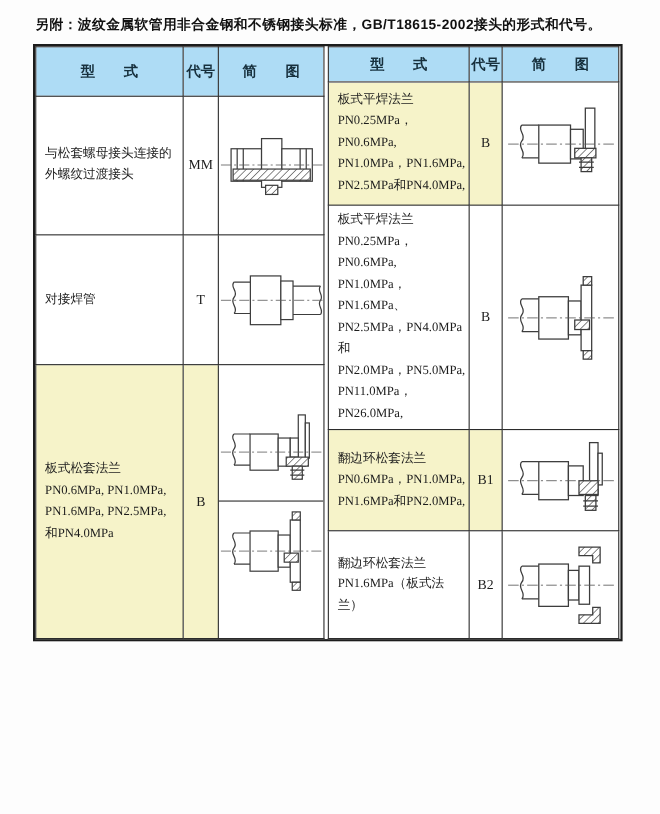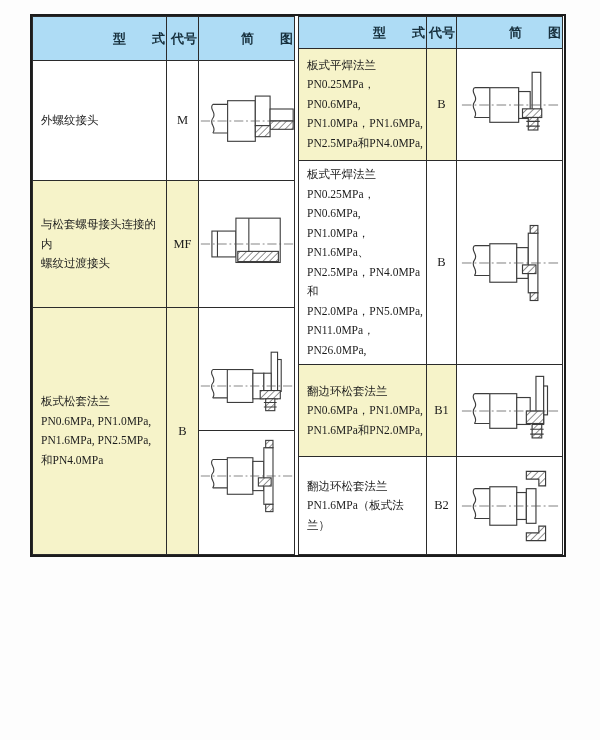--- a/index.html
+++ b/index.html
@@ -22,21 +22,21 @@
     display:flex;
     gap:3px;
   }
   table{border-collapse:collapse;table-layout:fixed;background:#fff;}
   #left-table{width:262px;}
   #right-table{width:264px;}
   td{border:1px solid #2b2b2b;overflow:hidden;}
   tr.head{height:32px;}
   tr.head td{
     background:#aedcf5;
-    font-weight:bold;font-size:13px;text-align:right;
+    font-weight:bold;font-size:13px;text-align:center;
     color:#17303d;
   }
   td.type{
     font-family:"Liberation Serif","DejaVu Serif",serif;
     font-size:11.5px;line-height:1.7;
     padding:4px 3px 4px 8px;
     white-space:pre-line;
     vertical-align:middle;text-align:left;
   }
   td.code{
@@ -189,51 +189,52 @@
         <rect x="69" y="22" width="10" height="36"></rect>
         <path d="M69 4 h20 v15 h-7 v-7 h-13 z" fill="url(#h)"></path>
         <path d="M69 76 h20 v-15 h-7 v7 h-13 z" fill="url(#h)"></path>
       </g>
         <use href="#g-cl"></use>
     </symbol>
   </defs>
 </svg>
 
 <div class="page">
+  <div class="doc-title">另附：波纹金属软管用非合金钢和不锈钢接头标准，GB/T18615-2002接头的形式和代号。</div>
 
   <div class="tables-wrap">
 
     <table id="left-table">
       <colgroup>
           <col style="width:134px">
           <col style="width:32px">
           <col style="width:96px">
         </colgroup>
       <tbody>
           <tr class="head">
         <td>型　　式</td>
         <td>代号</td>
         <td>简　　图</td>
       </tr>
-      <tr style="height:87px">
-        <td class="type">外螺纹接头</td>
-        <td class="code">M</td>
-        <td class="diag">
-          <svg width="96" height="78">
-                <use href="#s-m"></use>
-              </svg>
-        </td>
-      </tr>
-      <tr class="hl" style="height:92px">
-        <td class="type">与松套螺母接头连接的内
-螺纹过渡接头</td>
-        <td class="code">MF</td>
+      <tr style="height:91px">
+        <td class="type">与松套螺母接头连接的
+外螺纹过渡接头</td>
+        <td class="code">MM</td>
         <td class="diag">
           <svg width="96" height="82">
-                <use href="#s-mf"></use>
+                <use href="#s-mm"></use>
+              </svg>
+        </td>
+      </tr>
+      <tr style="height:85px">
+        <td class="type">对接焊管</td>
+        <td class="code">T</td>
+        <td class="diag">
+          <svg width="96" height="76">
+                <use href="#s-t"></use>
               </svg>
         </td>
       </tr>
       <tr class="hl" style="height:178px">
         <td class="type">板式松套法兰
 PN0.6MPa, PN1.0MPa,
 PN1.6MPa, PN2.5MPa,
 和PN4.0MPa</td>
         <td class="code">B</td>
         <td class="diag">

